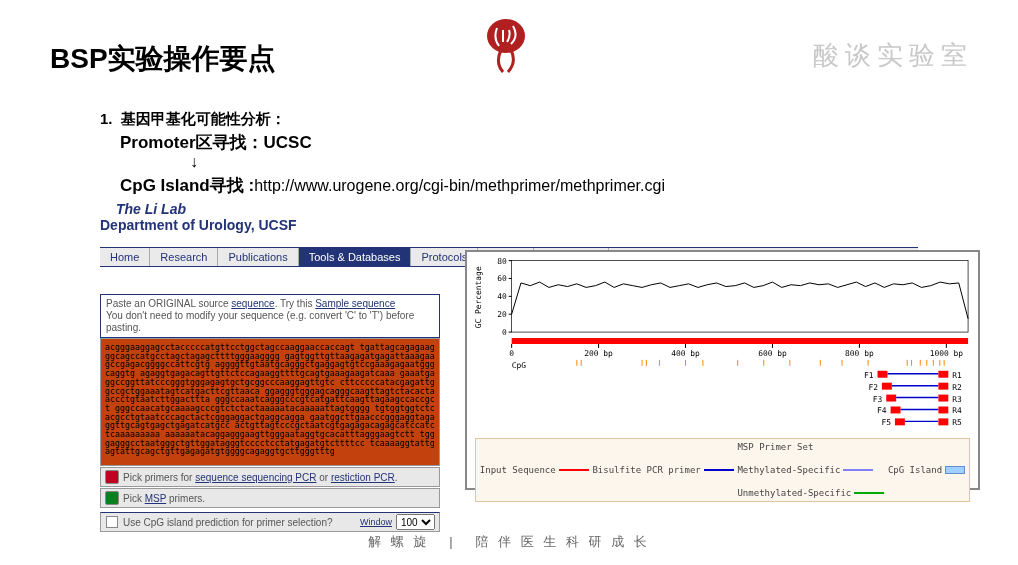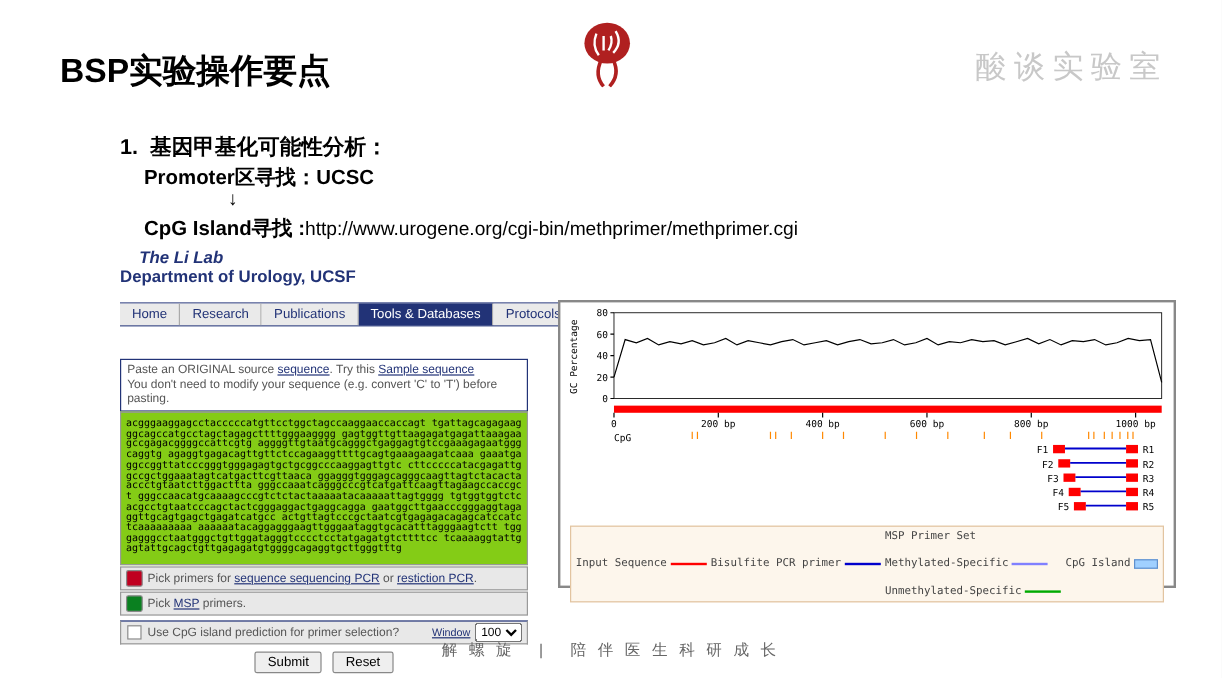--- a/index.html
+++ b/index.html
@@ -3,37 +3,37 @@
 <meta charset="utf-8">
 <style>
   * { box-sizing: border-box; }
   body { margin: 0; font-family: Arial, "Microsoft YaHei", sans-serif; background: #f5f5f5; width: 1018px; height: 565px; position: relative; }
   .slide { background: #fff; width: 100%; height: 100%; position: relative; overflow:hidden; }
   .header { position: relative; height: 75px; }
   .title { position: absolute; left: 50px; top: 40px; font-size: 28px; font-weight: bold; color: #000; }
   .logo { position: absolute; left: 485px; top: 18px; width: 42px; height: 55px; }
   .lab { position: absolute; right: 45px; top: 38px; font-size: 26px; color: #c8c8c8; letter-spacing: 6px; font-weight: 500;}
   .content { padding: 0 100px; margin-top: 35px; position: relative;}
-  .section-line { font-size: 18px; font-weight: bold; margin-bottom: 2px;}
+  .section-line { font-size: 15px; font-weight: bold; margin-bottom: 2px;}
   .sub-line { font-size: 17px; font-weight: bold; margin-left: 20px;}
   .arrow { font-size: 16px; margin-left: 90px; line-height:1;}
   .cpg-line { font-size: 17px; font-weight: bold; margin-left: 20px; margin-top: 4px;}
   .cpg-line .url { font-weight: normal; font-size:16px;}
   .lilab { font-size: 14px; color: #223377; font-weight: bold; font-style: italic; margin-left: 16px; margin-top: 4px;}
   .dept { font-size: 14px; color: #223377; font-weight: bold; }
   .navbar { margin-top: 14px; border-top:1px solid #223377; border-bottom:1px solid #223377;}
   .nav-items { display:flex; height:18px; font-size:11px;}
   .nav-item { border-right:1px solid #aaa; background:#eaeaea; color:#223377; padding:2px 10px; line-height:14px;}
   .nav-item.active { background:#223377; color:#fff;}
   .nav-rest { flex:1; background:#eaeaea; }
   .methprimer-title { text-align:center; color:#223377; font-weight:bold; font-size:13px; margin:8px 0 4px 60px;}
   .form-box { width: 340px; font-size:10px;}
   .paste-row { border:1px solid #223377; padding:3px 5px; background:#fff; color:#555; line-height:1.2;}
   .paste-row a { color:#223377; text-decoration:underline;}
-  .seq-box { border:1px solid #999; background:#84cc16; padding:4px; font-family: monospace; font-size:8.3px; line-height:1.05; color:#000; height:128px; overflow:hidden; word-break:break-all;}
+  .seq-box { border:1px solid #999; background:#c2410c; padding:4px; font-family: monospace; font-size:8.3px; line-height:1.05; color:#000; height:128px; overflow:hidden; word-break:break-all;}
   .opt-row { display:flex; align-items:center; border:1px solid #999; margin-top:1px; font-size:10px; background:#e8e8e8;}
   .opt-radio { width:14px; height:14px; border:1px solid #888; margin:2px 4px; display:inline-block; background:#c00020; border-radius:2px;}
   .opt-radio.green { background:#0a8020;}
   .opt-row .txt { flex:1; padding:2px 0; color:#555;}
   .opt-row .underline { text-decoration:underline; color:#223377;}
   .cpg-pred-row { display:flex; align-items:center; border:1px solid #999; border-top:1px solid #223377; font-size:10px; margin-top:4px; background:#e8e8e8;}
   .cpg-pred-row .cb { width:12px; height:12px; border:1px solid #888; background:#fff; margin:3px 5px;}
   .cpg-pred-row .txt { flex:1; padding:3px 0; color:#555;}
   .cpg-pred-row .win-label { font-size:9px; padding:0 4px; color:#223377; text-decoration:underline;}
   .cpg-pred-row select { font-size:10px; height:16px; margin-right:4px;}
@@ -118,24 +118,20 @@
       </div>
       <div class="opt-row">
         <span class="opt-radio green"></span>
         <span class="txt"><span>Pick </span><span class="underline">MSP</span><span> primers.</span></span>
       </div>
       <div class="cpg-pred-row">
         <span class="cb"></span>
         <span class="txt"><span>Use </span><span class="underline">CpG island prediction</span><span> for primer selection?</span></span>
         <span class="win-label">Window</span>
         <select><option>100</option></select>
-      </div>
-      <div class="btn-row">
-        <button>Submit</button>
-        <button>Reset</button>
       </div>
     </div>
   </div>
 
   <div class="chart-panel">
     <svg class="chart-svg" viewBox="0 0 515 180" id="chartsvg">
         <rect x="45" y="8" width="460" height="72" fill="none" stroke="#000" stroke-width="0.7"></rect>
         <line x1="42" y1="80" x2="45" y2="80" stroke="#000"></line>
         <text x="40" y="83" text-anchor="end" font-size="8" font-family="monospace">0</text>
         <line x1="42" y1="62" x2="45" y2="62" stroke="#000"></line>

